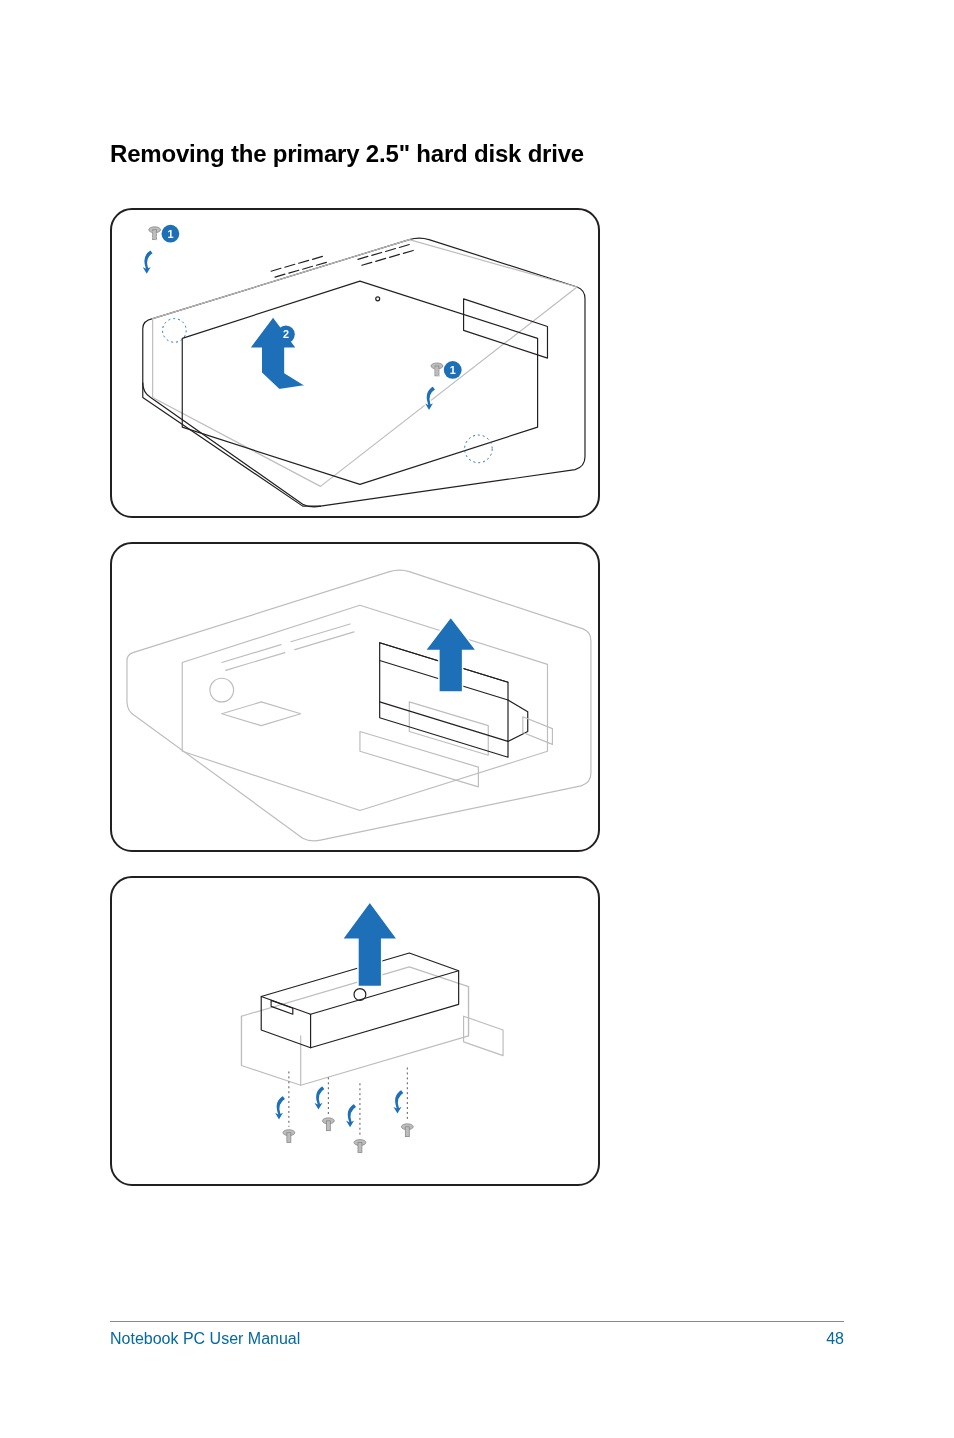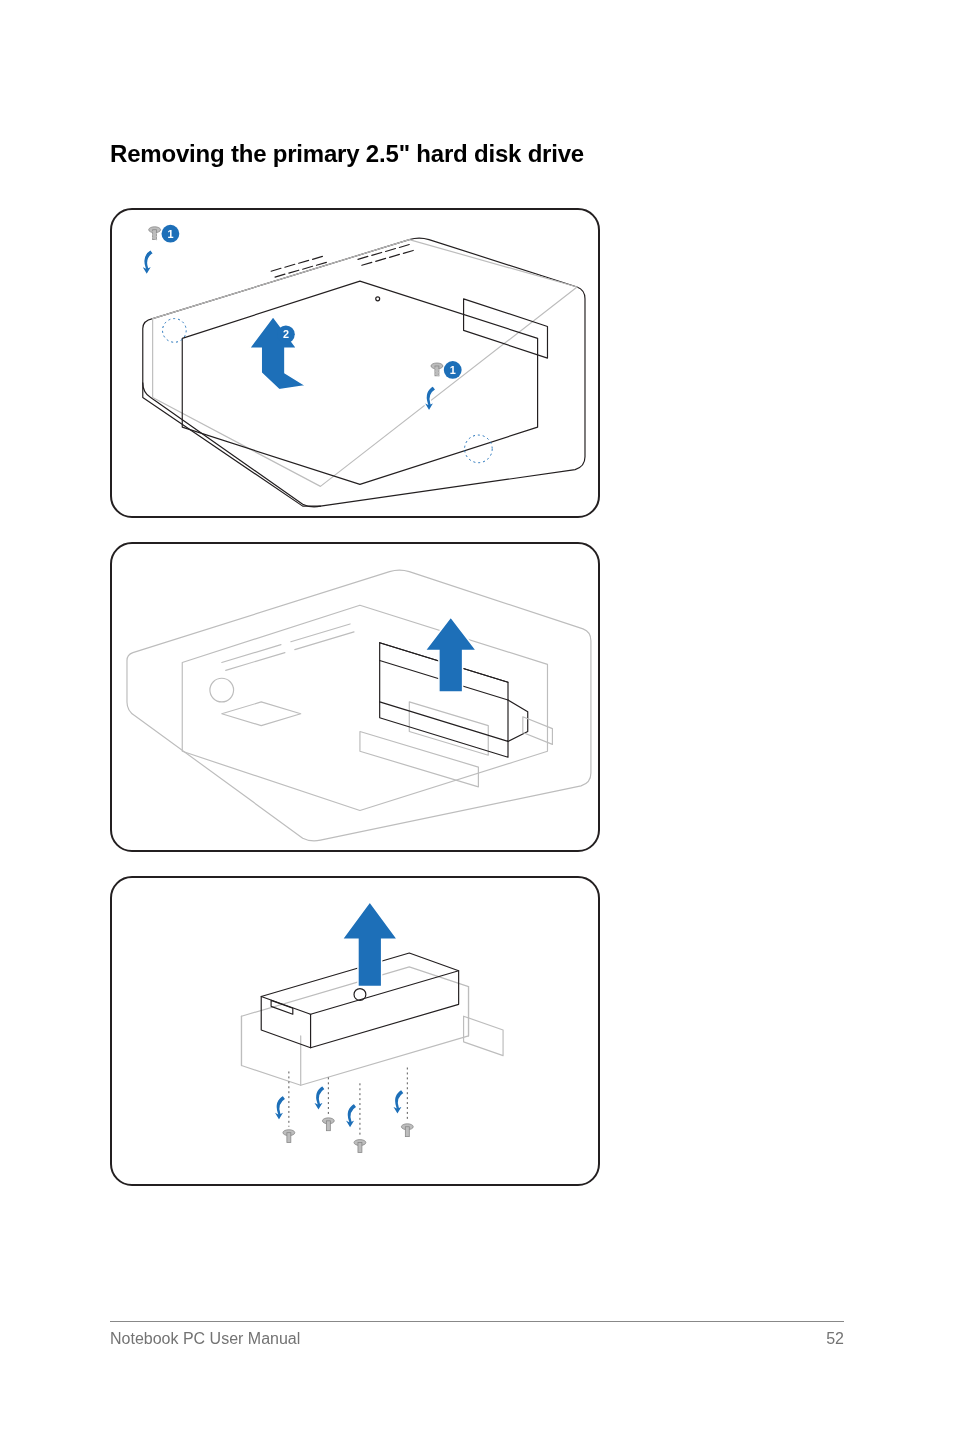--- a/index.html
+++ b/index.html
@@ -2,21 +2,21 @@
 <html><head>
 <meta charset="utf-8">
 <style>
   * { box-sizing: border-box; margin: 0; padding: 0; }
   html, body { width: 954px; height: 1438px; background: #fff; font-family: "Segoe UI", Arial, sans-serif; color: #000; }
   .page { width: 954px; height: 1438px; position: relative; padding: 140px 110px 60px 110px; }
   .heading { font-size: 24px; font-weight: 700; margin-bottom: 40px; letter-spacing: -0.2px; }
   .panels { display: flex; flex-direction: column; gap: 24px; }
   .panel { width: 490px; height: 310px; border: 2px solid #231f20; border-radius: 22px; position: relative; overflow: hidden; background: #fff; }
   .panel svg { width: 100%; height: 100%; display: block; }
-  .footer { position: absolute; left: 110px; right: 110px; bottom: 90px; border-top: 1px solid #888; padding-top: 8px; display: flex; justify-content: space-between; font-size: 16px; color: #737373; }
+  .footer { position: absolute; left: 110px; right: 110px; bottom: 90px; border-top: 1px solid #888; padding-top: 8px; display: flex; justify-content: space-between; font-size: 16px; color: #0369a1; }
   .callout-circle { fill: #1d6fb8; }
   .callout-num { font: bold 11px Arial; fill: #fff; text-anchor: middle; dominant-baseline: central; }
   .line-art { fill: none; stroke: #231f20; stroke-width: 1.2; stroke-linejoin: round; stroke-linecap: round; }
   .line-art-light { fill: none; stroke: #bdbdbd; stroke-width: 1.2; stroke-linejoin: round; stroke-linecap: round; }
   .arrow { fill: #1d6fb8; stroke: #fff; stroke-width: 1.5; }
   .screw-head { fill: #bdbdbd; stroke: #888; stroke-width: 0.8; }
   .screw-body { fill: #bdbdbd; stroke: #888; stroke-width: 0.8; }
   .dashed { stroke-dasharray: 2 3; stroke: #1d6fb8; stroke-width: 1; fill: none; }
   .dashed-dk { stroke-dasharray: 2 3; stroke: #555; stroke-width: 1; fill: none; }
 </style>
@@ -162,15 +162,15 @@
             <rect class="screw-body" x="-2" y="0" width="4" height="10"></rect>
           </g>
         </g>
       </svg>
     </div>
 
   </div>
 
   <div class="footer">
     <span>Notebook PC User Manual</span>
-    <span>52</span>
+    <span>48</span>
   </div>
 </div>
 
 </body></html>

